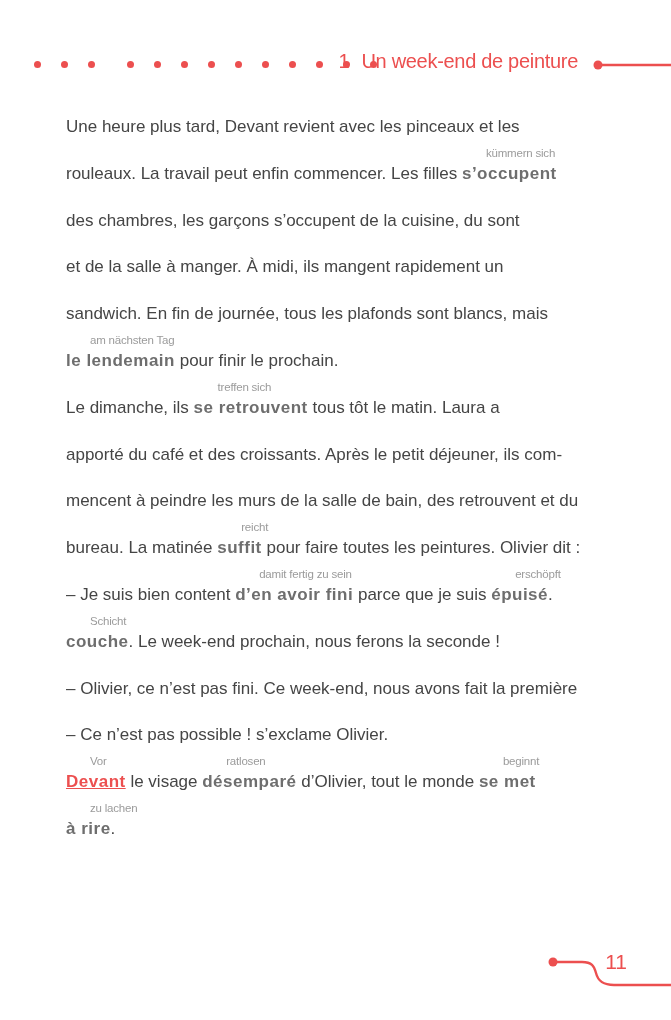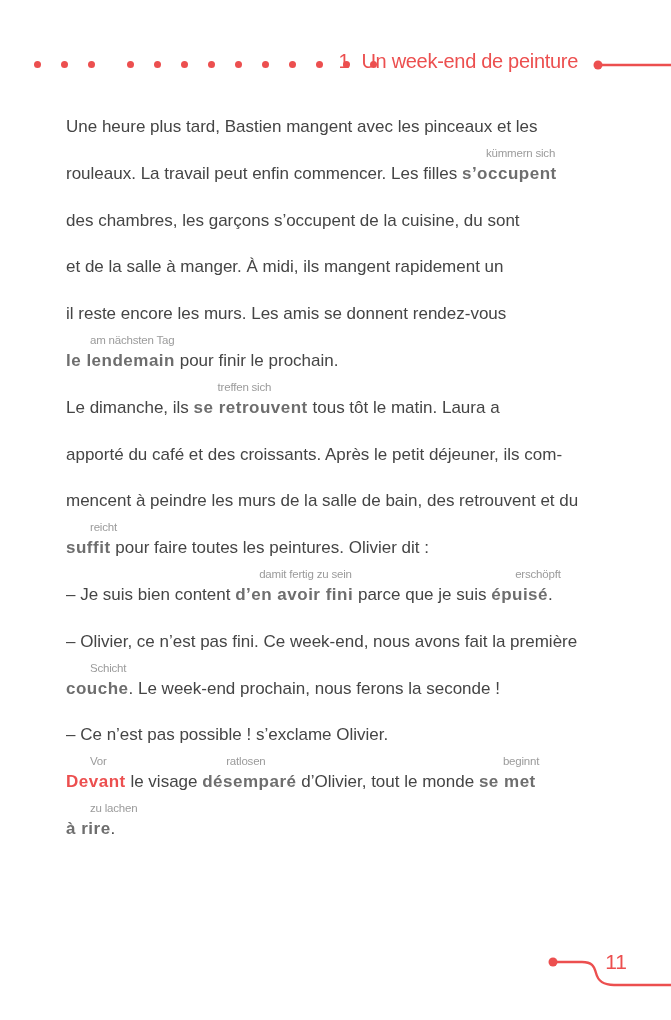--- a/index.html
+++ b/index.html
@@ -41,21 +41,21 @@
   .line{
     height:46.8px;line-height:46.8px;
     white-space:pre;
   }
   .glossed{
     position:relative;
     font-weight:bold;
     letter-spacing:0.5px;
   }
   .glossed.bold{color:var(--bold-color);}
-  .glossed.red{color:var(--accent);}
+  .glossed.red{color:var(--accent);text-decoration:underline;}
   .gloss{
     position:absolute;left:0;top:-16px;
     font-size:11.5px;font-weight:400;
     letter-spacing:-0.2px;
     color:var(--gloss-color);
     line-height:1;white-space:nowrap;padding-left:24px;
   }
   
   .page-number{
     position:absolute;right:44px;bottom:46px;
@@ -87,33 +87,33 @@
   <div class="chapter">
     <span class="num">1</span><span>Un week-end de peinture</span>
   </div>
   <svg class="header-rule" width="80" height="14" viewBox="0 0 80 14">
     <circle cx="7" cy="7" r="4.5"></circle>
     <line x1="11" y1="7" x2="80" y2="7"></line>
   </svg>
 </div>
 
 <div class="text-body">
-    <div class="line"><span>Une heure plus tard, Bastien mangent avec les pinceaux et les</span></div>
+    <div class="line"><span>Une heure plus tard, Devant revient avec les pinceaux et les</span></div>
     <div class="line"><span>rouleaux. La travail peut enfin commencer. Les filles </span><span class="glossed bold"><span class="gloss">kümmern sich</span>s’occupent</span></div>
     <div class="line"><span>des chambres, les garçons s’occupent de la cuisine, du sont</span></div>
     <div class="line"><span>et de la salle à manger. À midi, ils mangent rapidement un</span></div>
-    <div class="line"><span>il reste encore les murs. Les amis se donnent rendez-vous</span></div>
+    <div class="line"><span>sandwich. En fin de journée, tous les plafonds sont blancs, mais</span></div>
     <div class="line"><span class="glossed bold"><span class="gloss">am nächsten Tag</span>le lendemain</span><span> pour finir le prochain.</span></div>
     <div class="line"><span>Le dimanche, ils </span><span class="glossed bold"><span class="gloss">treffen sich</span>se retrouvent</span><span> tous tôt le matin. Laura a</span></div>
     <div class="line"><span>apporté du café et des croissants. Après le petit déjeuner, ils com-</span></div>
     <div class="line"><span>mencent à peindre les murs de la salle de bain, des retrouvent et du</span></div>
-    <div class="line"><span class="glossed bold"><span class="gloss">reicht</span>suffit</span><span> pour faire toutes les peintures. Olivier dit&nbsp;:</span></div>
+    <div class="line"><span>bureau. La matinée </span><span class="glossed bold"><span class="gloss">reicht</span>suffit</span><span> pour faire toutes les peintures. Olivier dit&nbsp;:</span></div>
     <div class="line"><span>– Je suis bien content </span><span class="glossed bold"><span class="gloss">damit fertig zu sein</span>d’en avoir fini</span><span> parce que je suis </span><span class="glossed bold"><span class="gloss">erschöpft</span>épuisé</span><span>.</span></div>
+    <div class="line"><span class="glossed bold"><span class="gloss">Schicht</span>couche</span><span>. Le week-end prochain, nous ferons la seconde&nbsp;!</span></div>
     <div class="line"><span>– Olivier, ce n’est pas fini. Ce week-end, nous avons fait la première</span></div>
-    <div class="line"><span class="glossed bold"><span class="gloss">Schicht</span>couche</span><span>. Le week-end prochain, nous ferons la seconde&nbsp;!</span></div>
     <div class="line"><span>– Ce n’est pas possible&nbsp;! s’exclame Olivier.</span></div>
     <div class="line"><span class="glossed red"><span class="gloss">Vor</span>Devant</span><span> le visage </span><span class="glossed bold"><span class="gloss">ratlosen</span>désemparé</span><span> d’Olivier, tout le monde </span><span class="glossed bold"><span class="gloss">beginnt</span>se met</span></div>
     <div class="line"><span class="glossed bold"><span class="gloss">zu lachen</span>à rire</span><span>.</span></div>
   </div>
 
 <div class="page-number">11</div>
 <svg class="footer-flourish" width="125" height="40" viewBox="0 0 125 40">
   <circle cx="7" cy="8" r="4.5"></circle>
   <path d="M7 8 H36 C46 8 48 12 50 19 C52 27 57 31 68 31 H125"></path>
 </svg>

